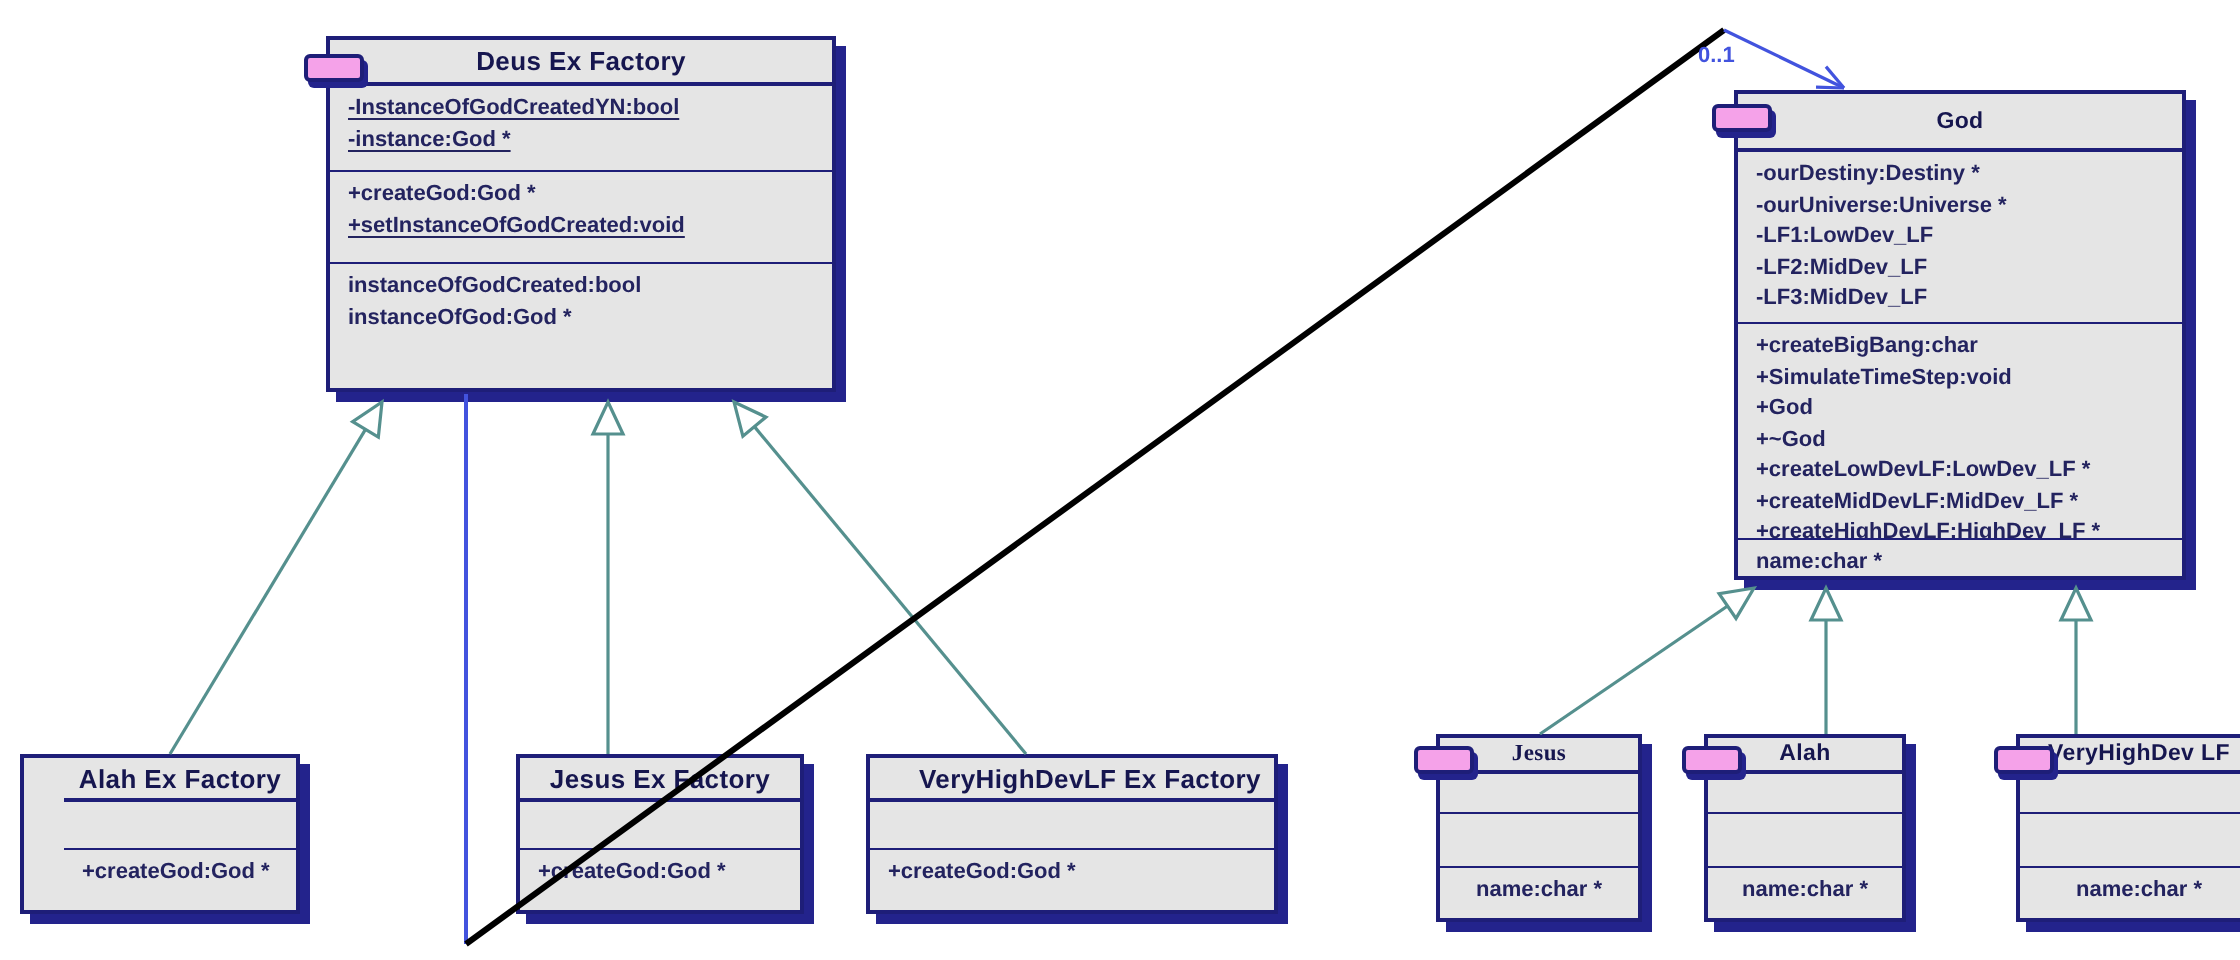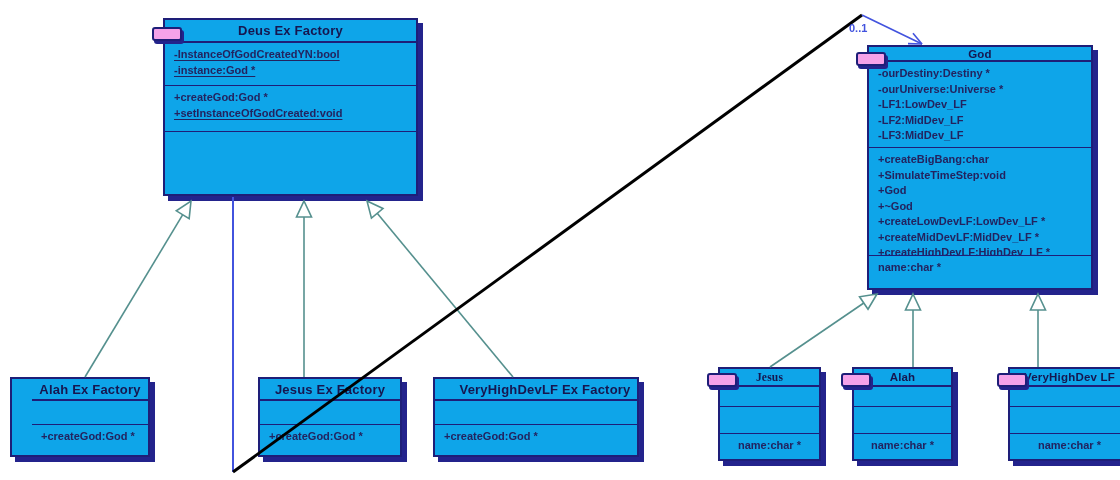--- a/index.html
+++ b/index.html
@@ -2,21 +2,21 @@
 <html><head>
 <meta charset="utf-8">
 <style>
   html,body{margin:0;padding:0;background:#fff;}
   #stage{
     position:relative;width:1120px;height:480px;background:#ffffff;overflow:hidden;
     font-family:"Liberation Sans","DejaVu Sans",sans-serif;
   }
   .class-box{
     position:absolute;box-sizing:border-box;
-    background:#0ea5e9;
+    background:#e5e5e5;
     border:2px solid #1e1e78;
     box-shadow:5px 5px 0 0 #23238c;
     z-index:2;
   }
   .class-title{
     box-sizing:border-box;width:100%;
     display:flex;align-items:center;justify-content:center;
     font-weight:bold;color:#16164f;
     border-bottom:2px solid #1e1e78;
     letter-spacing:.2px;
@@ -57,24 +57,28 @@
       <div class="class-icon" style="top: 7px;"></div>
       <div class="class-title big" style="height: 23px;">Deus Ex Factory</div>
       <div class="class-section" style="height: 43px;">
         <div class="member underline">-InstanceOfGodCreatedYN:bool</div>
         <div class="member underline">-instance:God *</div>
       </div>
       <div class="class-section" style="height: 46px;">
         <div class="member">+createGod:God *</div>
         <div class="member underline">+setInstanceOfGodCreated:void</div>
       </div>
+      <div class="class-section last" style="height: 56px;">
+        <div class="member">instanceOfGodCreated:bool</div>
+        <div class="member">instanceOfGod:God *</div>
+      </div>
     </div>
     <div class="class-box" style="left: 867px; top: 45px; width: 226px; height: 245px;">
       <div class="class-icon" style="top: 5px;"></div>
-      <div class="class-title small" style="height: 15px; text-align: right;">God</div>
+      <div class="class-title small" style="height: 29px; text-align: right;">God</div>
       <div class="class-section" style="height: 86px;">
         <div class="member">-ourDestiny:Destiny *</div>
         <div class="member">-ourUniverse:Universe *</div>
         <div class="member">-LF1:LowDev_LF</div>
         <div class="member">-LF2:MidDev_LF</div>
         <div class="member">-LF3:MidDev_LF</div>
       </div>
       <div class="class-section" style="height: 108px;">
         <div class="member">+createBigBang:char</div>
         <div class="member">+SimulateTimeStep:void</div>

